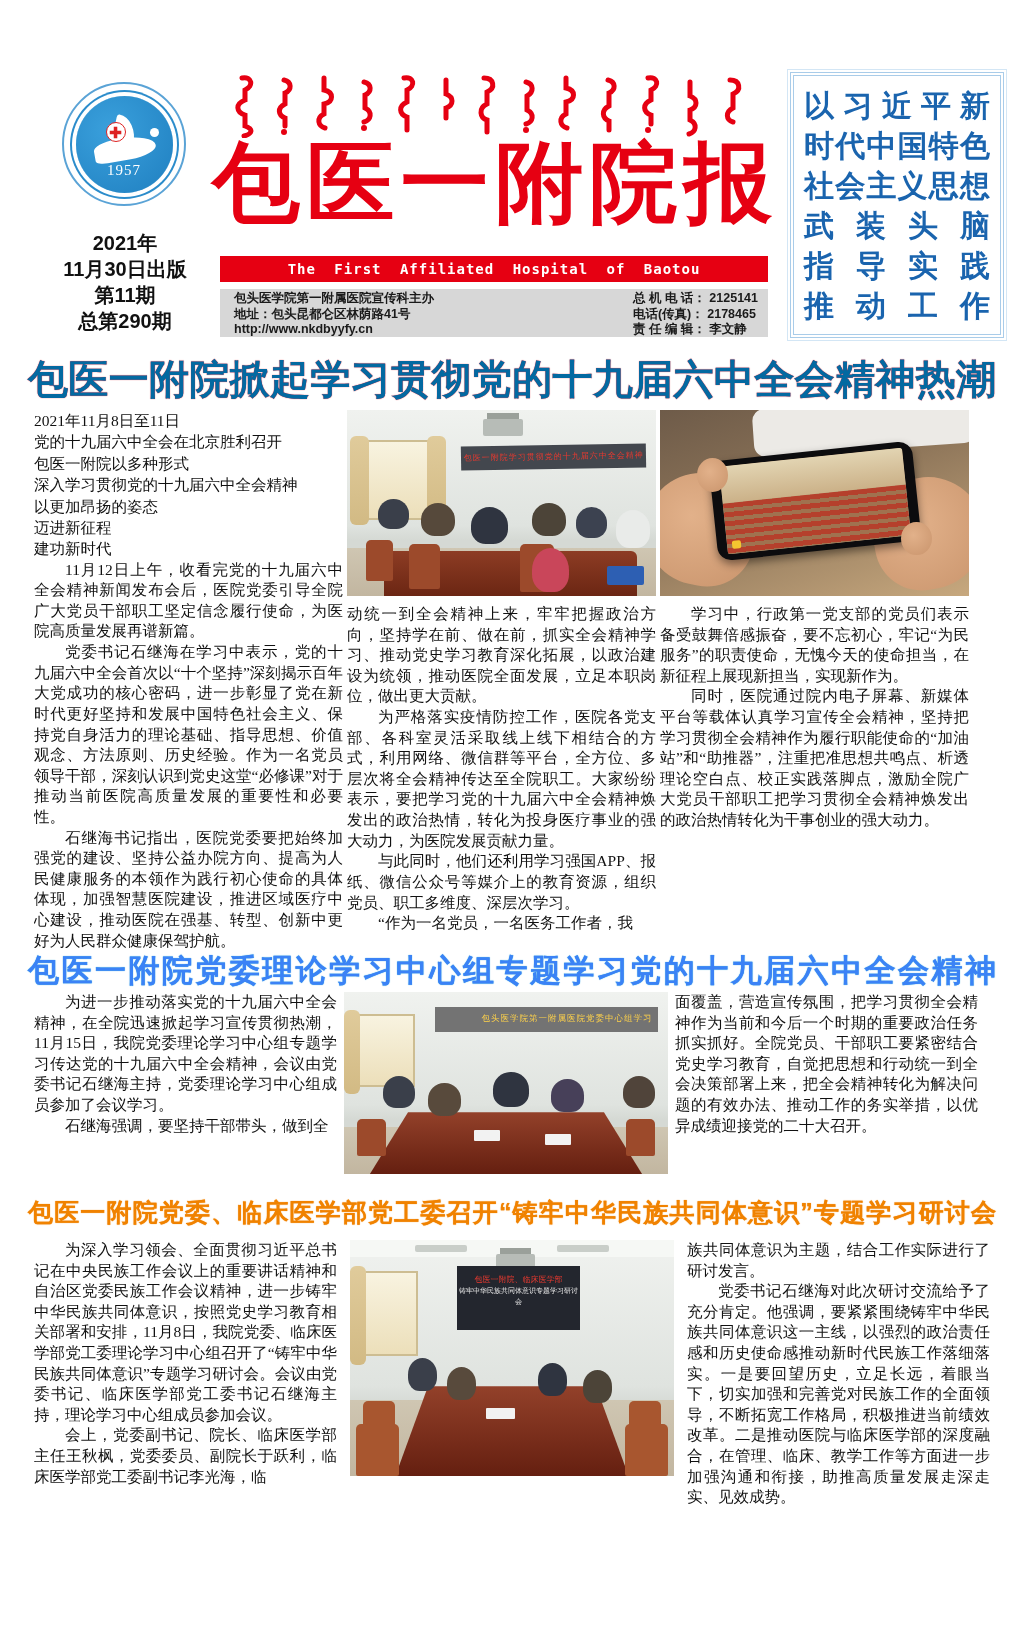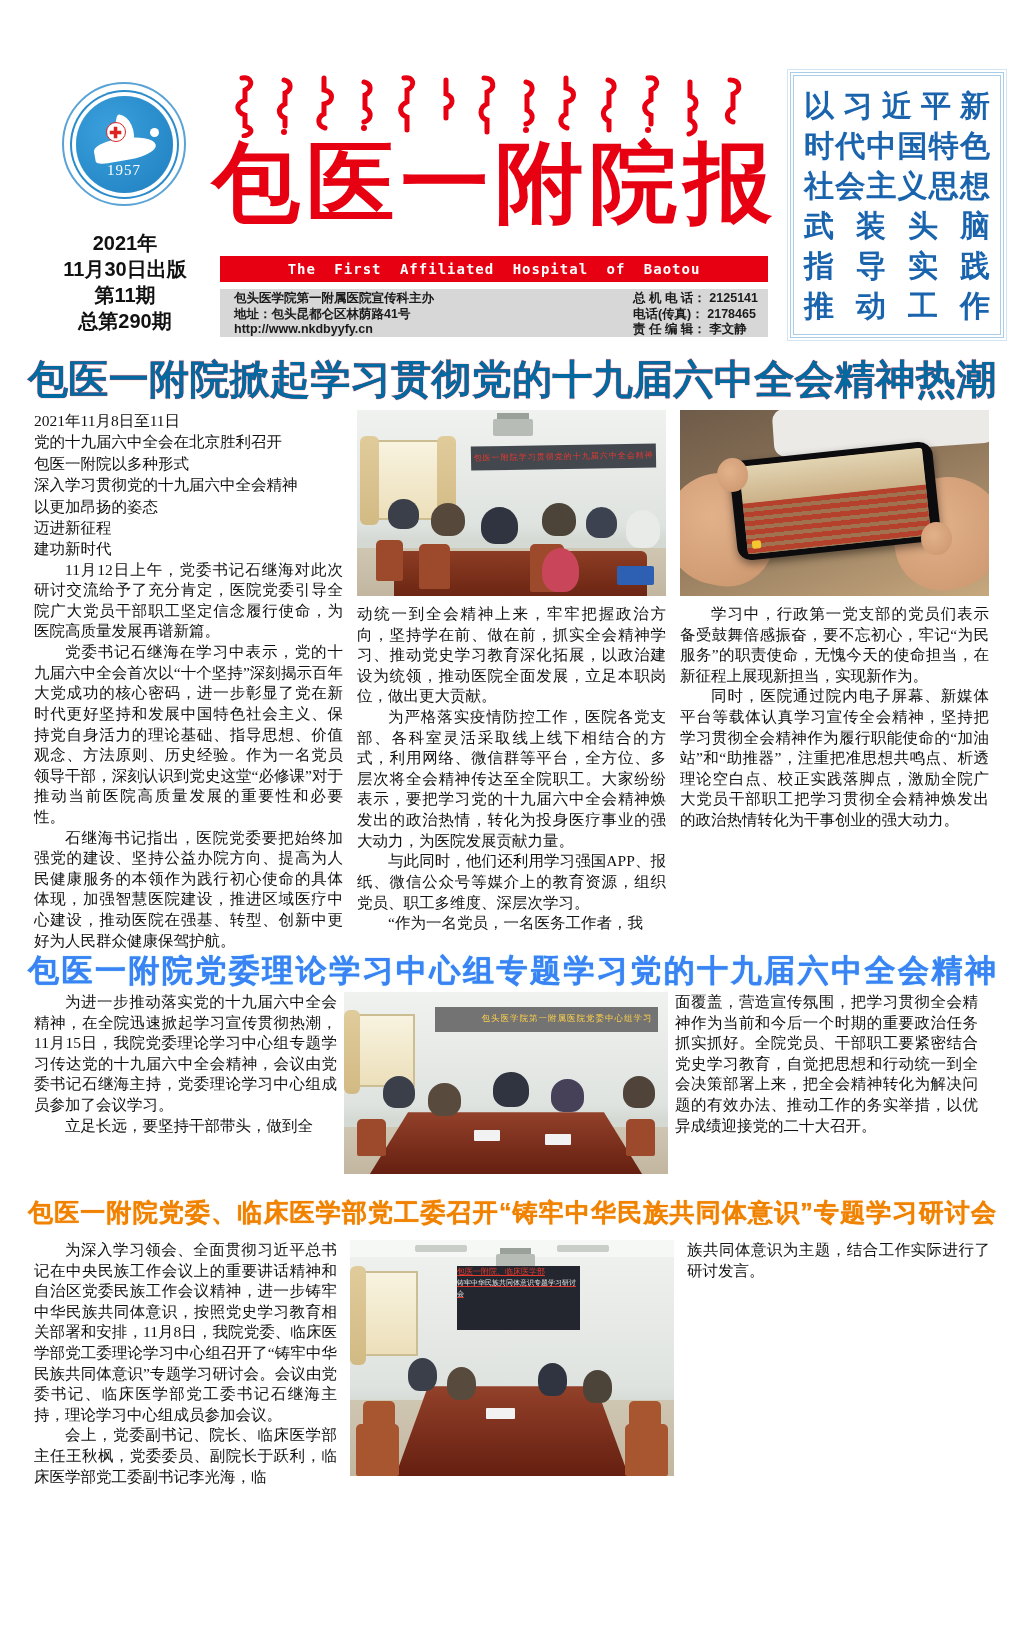--- a/index.html
+++ b/index.html
@@ -39,21 +39,21 @@
 
   
   .headline { position:absolute; left:28px; width:968px; font-family:"Liberation Sans","DejaVu Sans",sans-serif;
     font-weight:900; text-align:justify; text-align-last:justify; white-space:nowrap; }
   .h1 { top:352px; color:#0369a1; font-size:40px; text-shadow:0 0 1px #e60012; }
   .h2 { top:950px; color:#3b82f6; font-size:31px; text-shadow:0 0 1px #1299d8; }
   .h3 { top:1196px; color:#f08200; font-size:25px; text-shadow:0 0 1px #f08200; }
 
   
   .body-sec { position:absolute; left:34px; width:956px; display:flex; overflow:hidden; }
-  .sec1 { top:410px; height:538px; gap:14px; }
+  .sec1 { top:410px; height:538px; gap:4px; }
   .sec2 { top:992px; height:190px; gap:7px; }
   .sec3 { top:1240px; height:400px; gap:13px; }
   .col { font-size:15.5px; line-height:1.33; text-align:justify; color:#111; }
   .w309 { flex:0 0 309px; } .w303 { flex:0 0 303px; } .w324 { flex:0 0 324px; }
   .col p { text-indent:2em; }
   .col p.cont { text-indent:0; }
   .poem div { line-height:1.38; }
 
   
   .photo { position:relative; width:100%; overflow:hidden; background:#e6e9e6; margin-bottom:8px; }
@@ -76,21 +76,21 @@
   .phone { position:absolute; left:17%; top:22%; width:66%; height:54%; background:#0c0c0e; border-radius:14px; transform:rotate(-6deg); box-shadow:0 4px 8px rgba(0,0,0,.45); padding:6px 10px; }
   .screen { position:relative; width:100%; height:100%; background:#c9ab87; overflow:hidden; border-radius:3px; }
   .hallTop { position:absolute; left:0; right:0; top:0; height:42%; background:linear-gradient(#e2d4b2,#cbb188); }
   .seats { position:absolute; left:0; right:0; bottom:0; height:58%;
     background:repeating-linear-gradient(180deg,#b5402c 0 5px,#a0724f 5px 9px); }
   .badge { position:absolute; left:5px; bottom:5px; width:9px; height:8px; background:#f4c630; border-radius:2px; }
 
   .ledtext-red { color:#e8392f; font-size:8px; letter-spacing:1px; font-family:"Liberation Sans",sans-serif; }
   .ledtext-yellow { color:#ffd24a; font-size:8.5px; letter-spacing:1px; font-family:"Liberation Sans",sans-serif; }
   .screenSlide { position:absolute; left:33%; top:11%; width:38%; height:27%; background:#23262e; color:#e8392f;
-    font-size:8px; line-height:11px; text-align:left; font-family:"Liberation Sans",sans-serif; overflow:hidden;text-decoration:underline; }
+    font-size:8px; line-height:11px; text-align:center; padding-top:8px; font-family:"Liberation Sans",sans-serif; overflow:hidden; }
   .screenSlide .l2 { color:#e8e8e8; font-size:7px; }
 </style>
 </head>
 <body>
 
 <div class="page">
 
   <div>
 
     <div class="logo-outer">
@@ -165,21 +165,21 @@
     <div class="col w309">
       <div class="poem">
         <div>2021年11月8日至11日</div>
         <div>党的十九届六中全会在北京胜利召开</div>
         <div>包医一附院以多种形式</div>
         <div>深入学习贯彻党的十九届六中全会精神</div>
         <div>以更加昂扬的姿态</div>
         <div>迈进新征程</div>
         <div>建功新时代</div>
       </div>
-      <p>11月12日上午，党委书记石继海对此次研讨交流给予了充分肯定，医院党委引导全院广大党员干部职工坚定信念履行使命，为医院高质量发展再谱新篇。</p>
+      <p>11月12日上午，收看完党的十九届六中全会精神新闻发布会后，医院党委引导全院广大党员干部职工坚定信念履行使命，为医院高质量发展再谱新篇。</p>
       <p>党委书记石继海在学习中表示，党的十九届六中全会首次以“十个坚持”深刻揭示百年大党成功的核心密码，进一步彰显了党在新时代更好坚持和发展中国特色社会主义、保持党自身活力的理论基础、指导思想、价值观念、方法原则、历史经验。作为一名党员领导干部，深刻认识到党史这堂“必修课”对于推动当前医院高质量发展的重要性和必要性。</p>
       <p>石继海书记指出，医院党委要把始终加强党的建设、坚持公益办院方向、提高为人民健康服务的本领作为践行初心使命的具体体现，加强智慧医院建设，推进区域医疗中心建设，推动医院在强基、转型、创新中更好为人民群众健康保驾护航。</p>
 
     </div>
 
     <div class="col w309">
       <div class="photo ph186">
         <div class="wall"></div>
         <div class="proj" style="left:44%;top:5%;width:13%;height:9%;"></div>
         <div class="led" style="left:37%;top:19%;width:60%;height:13%;background:#43474e;transform:rotate(-1deg);">
@@ -227,21 +227,21 @@
       <p>学习中，行政第一党支部的党员们表示备受鼓舞倍感振奋，要不忘初心，牢记“为民服务”的职责使命，无愧今天的使命担当，在新征程上展现新担当，实现新作为。</p>
       <p>同时，医院通过院内电子屏幕、新媒体平台等载体认真学习宣传全会精神，坚持把学习贯彻全会精神作为履行职能使命的“加油站”和“助推器”，注重把准思想共鸣点、析透理论空白点、校正实践落脚点，激励全院广大党员干部职工把学习贯彻全会精神焕发出的政治热情转化为干事创业的强大动力。</p>
     </div>
   </div>
 
   <div class="headline h2">包医一附院党委理论学习中心组专题学习党的十九届六中全会精神</div>
 
   <div class="body-sec sec2">
     <div class="col w303">
       <p>为进一步推动落实党的十九届六中全会精神，在全院迅速掀起学习宣传贯彻热潮，11月15日，我院党委理论学习中心组专题学习传达党的十九届六中全会精神，会议由党委书记石继海主持，党委理论学习中心组成员参加了会议学习。</p>
-      <p>立足长远，要坚持干部带头，做到全</p>
+      <p>石继海强调，要坚持干部带头，做到全</p>
     </div>
 
     <div class="w324">
       <div class="photo ph182">
         <div class="wall"></div>
         <div class="led" style="left:28%;top:8%;width:69%;height:14%;background:#737373;padding-left:41px;">
           <span class="ledtext-yellow">包头医学院第一附属医院党委中心组学习</span>
         </div>
         <div class="window" style="left:2%;top:12%;width:20%;height:40%;"></div>
         <div class="curtain" style="left:0;top:10%;width:5%;height:46%;"></div>
@@ -294,16 +294,17 @@
         <div class="blob" style="left:18%;top:50%;width:9%;height:14%;background:#3a3f4a;"></div>
         <div class="blob" style="left:30%;top:54%;width:9%;height:14%;background:#584a3c;"></div>
         <div class="blob" style="left:58%;top:52%;width:9%;height:14%;background:#2f3440;"></div>
         <div class="blob" style="left:72%;top:55%;width:9%;height:14%;background:#4c4438;"></div>
         <div class="abs" style="left:42%;bottom:24%;width:9%;height:5%;background:#f2f2f2;border-radius:1px;"></div>
       </div>
     </div>
 
     <div class="col w303">
       <p class="cont">族共同体意识为主题，结合工作实际进行了研讨发言。</p>
+      <p>党委书记石继海对此次研讨交流给予了充分肯定。他强调，要紧紧围绕铸牢中华民族共同体意识这一主线，以强烈的政治责任感和历史使命感推动新时代民族工作落细落实。一是要回望历史，立足长远，着眼当下，切实加强和完善党对民族工作的全面领导，不断拓宽工作格局，积极推进当前绩效改革。二是推动医院与临床医学部的深度融合，在管理、临床、教学工作等方面进一步加强沟通和衔接，助推高质量发展走深走实、见效成势。</p>
     </div>
   </div>
 
 </div>
 
 </body></html>

